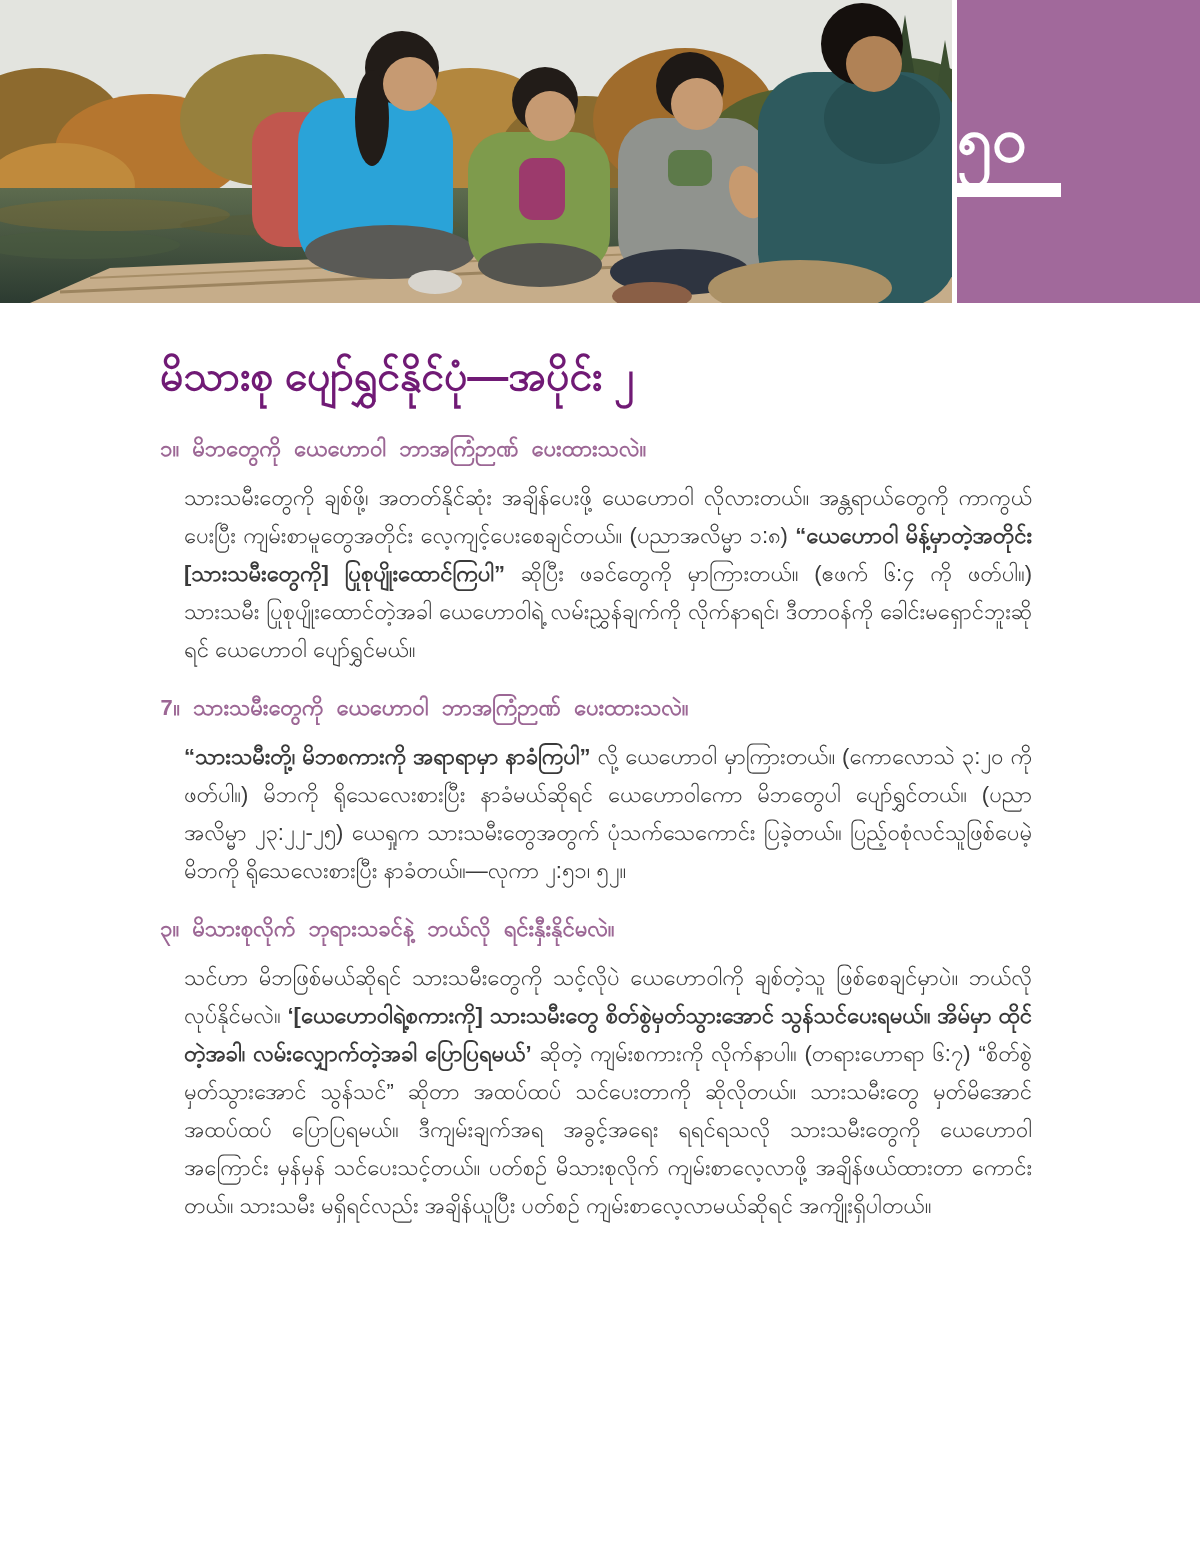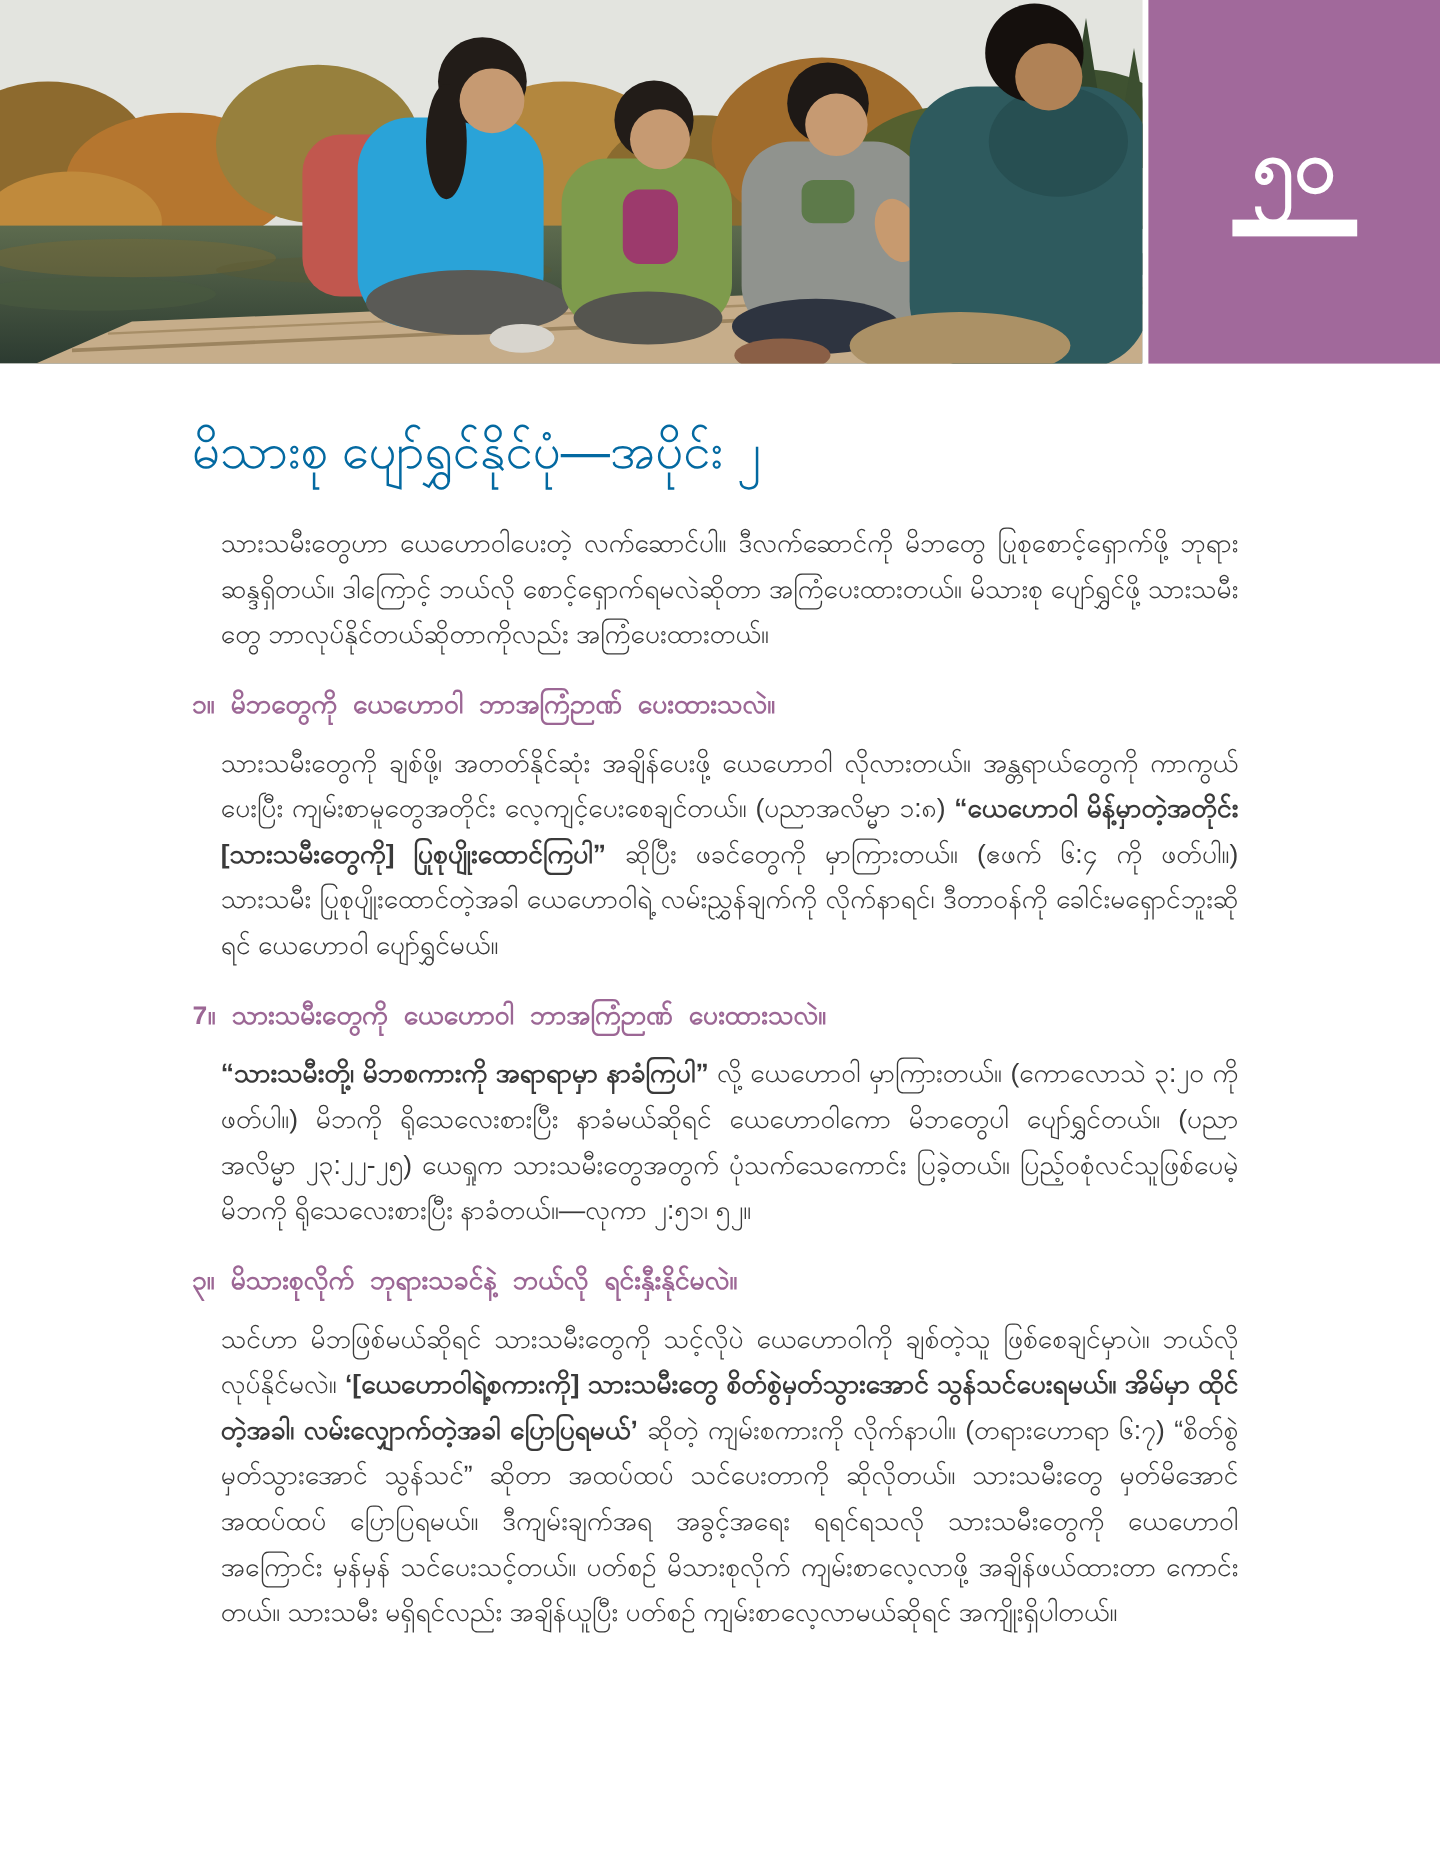--- a/index.html
+++ b/index.html
@@ -5,28 +5,28 @@
   html,body{margin:0;padding:0;background:#ffffff;}
   .page{
     position:relative;width:1200px;height:1543px;background:#ffffff;overflow:hidden;
     font-family:"Liberation Sans", sans-serif;color:#3a3a3a;
   }
   
   .hero{position:absolute;left:0;top:0;width:952px;height:303px;overflow:hidden;background:#dfe0da;}
   .hero svg{display:block;width:100%;height:100%;}
   .lesson-block{
     position:absolute;left:957px;top:0;width:243px;height:303px;background:#a1699b;
-    display:flex;flex-direction:column;align-items:center;justify-content:center;
+    display:flex;flex-direction:column;align-items:flex-start;justify-content:center;
   }
   .lesson-number{color:#ffffff;font-size:62px;font-weight:700;line-height:1.1;}
   .lesson-underline{width:104px;height:14px;background:#ffffff;margin-top:8px;}
   
   .content{position:absolute;left:160px;top:346px;width:872px;}
   .page-title{
-    font-size:41px;font-weight:400;color:#0369a1;line-height:1.5;
+    font-size:41px;font-weight:700;color:#701a75;line-height:1.5;
     margin:0 0 26px 0;letter-spacing:0;
   }
   .body-para{
     margin:0 0 10px 24px;font-size:22px;line-height:1.73;text-align:justify;
     color:#3a3a3a;
   }
   .section-heading{
     color:#9c6795;font-weight:700;font-size:22px;line-height:1.5;
     margin:24px 0 12px 0;text-align:left;font-family:Liberation Mono, monospace;
   }
@@ -103,21 +103,20 @@
   </div>
 
   <div class="lesson-block">
     <div class="lesson-number">၅၀</div>
     <div class="lesson-underline"></div>
   </div>
 
   <div class="content">
     <h1 class="page-title">မိသားစု ပျော်ရွှင်နိုင်ပုံ—အပိုင်း ၂</h1>
 
-    <p class="body-para"><span>သားသမီးတွေဟာ ယေဟောဝါပေးတဲ့ လက်ဆောင်ပါ။ ဒီလက်ဆောင်ကို မိဘတွေ ပြုစုစောင့်ရှောက်ဖို့ ဘုရား ဆန္ဒရှိတယ်။ ဒါကြောင့် ဘယ်လို စောင့်ရှောက်ရမလဲဆိုတာ အကြံပေးထားတယ်။ မိသားစု ပျော်ရွှင်ဖို့ သားသမီးတွေ ဘာလုပ်နိုင်တယ်ဆိုတာကိုလည်း အကြံပေးထားတယ်။</span></p>
 
     <h2 class="section-heading">၁။ မိဘတွေကို ယေဟောဝါ ဘာအကြံဉာဏ် ပေးထားသလဲ။</h2>
     <p class="body-para"><span>သားသမီးတွေကို ချစ်ဖို့၊ အတတ်နိုင်ဆုံး အချိန်ပေးဖို့ ယေဟောဝါ လိုလားတယ်။ အန္တရာယ်တွေကို ကာကွယ်ပေးပြီး ကျမ်းစာမူတွေအတိုင်း လေ့ကျင့်ပေးစေချင်တယ်။ (ပညာအလိမ္မာ ၁:၈) </span><span class="b">“ယေဟောဝါ မိန့်မှာတဲ့အတိုင်း [သားသမီးတွေကို] ပြုစုပျိုးထောင်ကြပါ”</span><span> ဆိုပြီး ဖခင်တွေကို မှာကြားတယ်။ (ဧဖက် ၆:၄ ကို ဖတ်ပါ။) သားသမီး ပြုစုပျိုးထောင်တဲ့အခါ ယေဟောဝါရဲ့ လမ်းညွှန်ချက်ကို လိုက်နာရင်၊ ဒီတာဝန်ကို ခေါင်းမရှောင်ဘူးဆိုရင် ယေဟောဝါ ပျော်ရွှင်မယ်။</span></p>
 
     <h2 class="section-heading">7။ သားသမီးတွေကို ယေဟောဝါ ဘာအကြံဉာဏ် ပေးထားသလဲ။</h2>
     <p class="body-para"><span class="b">“သားသမီးတို့၊ မိဘစကားကို အရာရာမှာ နာခံကြပါ”</span><span> လို့ ယေဟောဝါ မှာကြားတယ်။ (ကောလောသဲ ၃:၂၀ ကို ဖတ်ပါ။) မိဘကို ရိုသေလေးစားပြီး နာခံမယ်ဆိုရင် ယေဟောဝါကော မိဘတွေပါ ပျော်ရွှင်တယ်။ (ပညာအလိမ္မာ ၂၃:၂၂-၂၅) ယေရှုက သားသမီးတွေအတွက် ပုံသက်သေကောင်း ပြခဲ့တယ်။ ပြည့်ဝစုံလင်သူဖြစ်ပေမဲ့ မိဘကို ရိုသေလေးစားပြီး နာခံတယ်။—လုကာ ၂:၅၁၊ ၅၂။</span></p>
 
     <h2 class="section-heading">၃။ မိသားစုလိုက် ဘုရားသခင်နဲ့ ဘယ်လို ရင်းနှီးနိုင်မလဲ။</h2>
     <p class="body-para"><span>သင်ဟာ မိဘဖြစ်မယ်ဆိုရင် သားသမီးတွေကို သင့်လိုပဲ ယေဟောဝါကို ချစ်တဲ့သူ ဖြစ်စေချင်မှာပဲ။ ဘယ်လို လုပ်နိုင်မလဲ။ </span><span class="b">‘[ယေဟောဝါရဲ့စကားကို] သားသမီးတွေ စိတ်စွဲမှတ်သွားအောင် သွန်သင်ပေးရမယ်။ အိမ်မှာ ထိုင်တဲ့အခါ၊ လမ်းလျှောက်တဲ့အခါ ပြောပြရမယ်’</span><span> ဆိုတဲ့ ကျမ်းစကားကို လိုက်နာပါ။ (တရားဟောရာ ၆:၇) “စိတ်စွဲမှတ်သွားအောင် သွန်သင်” ဆိုတာ အထပ်ထပ် သင်ပေးတာကို ဆိုလိုတယ်။ သားသမီးတွေ မှတ်မိအောင် အထပ်ထပ် ပြောပြရမယ်။ ဒီကျမ်းချက်အရ အခွင့်အရေး ရရင်ရသလို သားသမီးတွေကို ယေဟောဝါအကြောင်း မှန်မှန် သင်ပေးသင့်တယ်။ ပတ်စဉ် မိသားစုလိုက် ကျမ်းစာလေ့လာဖို့ အချိန်ဖယ်ထားတာ ကောင်းတယ်။ သားသမီး မရှိရင်လည်း အချိန်ယူပြီး ပတ်စဉ် ကျမ်းစာလေ့လာမယ်ဆိုရင် အကျိုးရှိပါတယ်။</span></p>
   </div>

